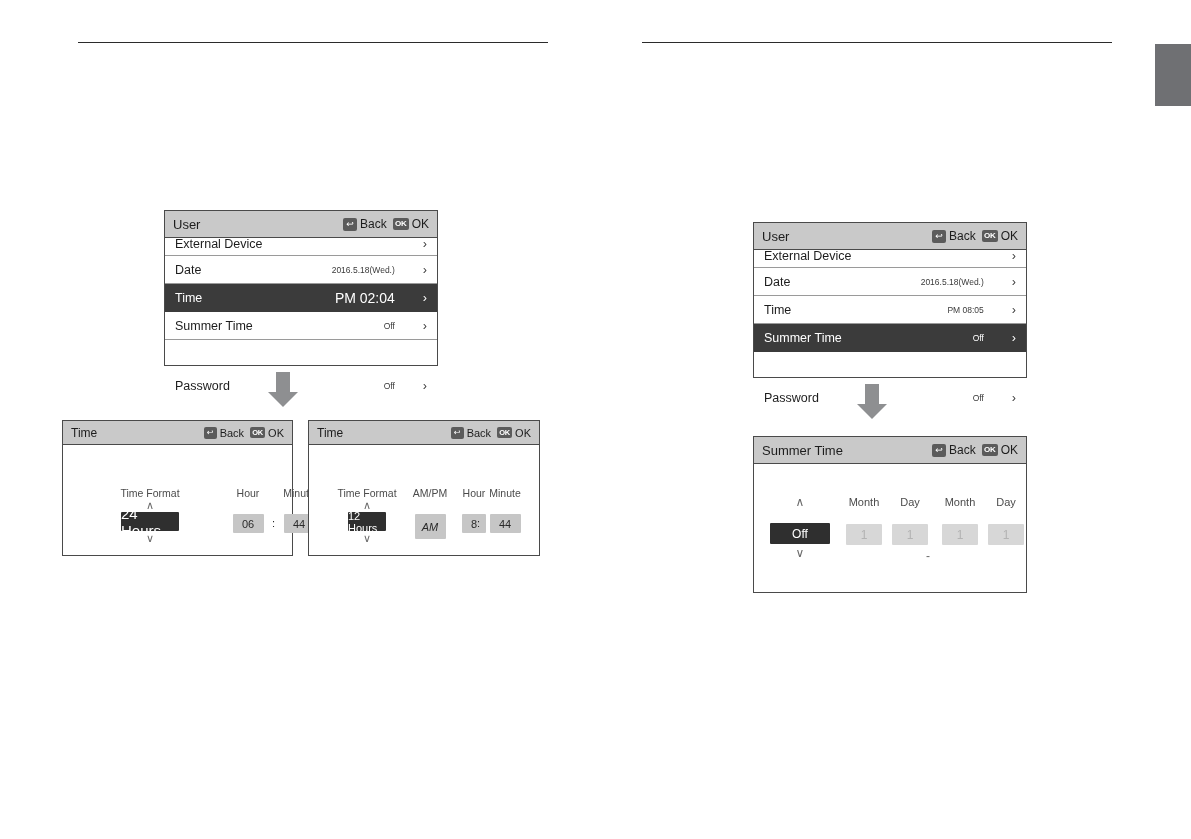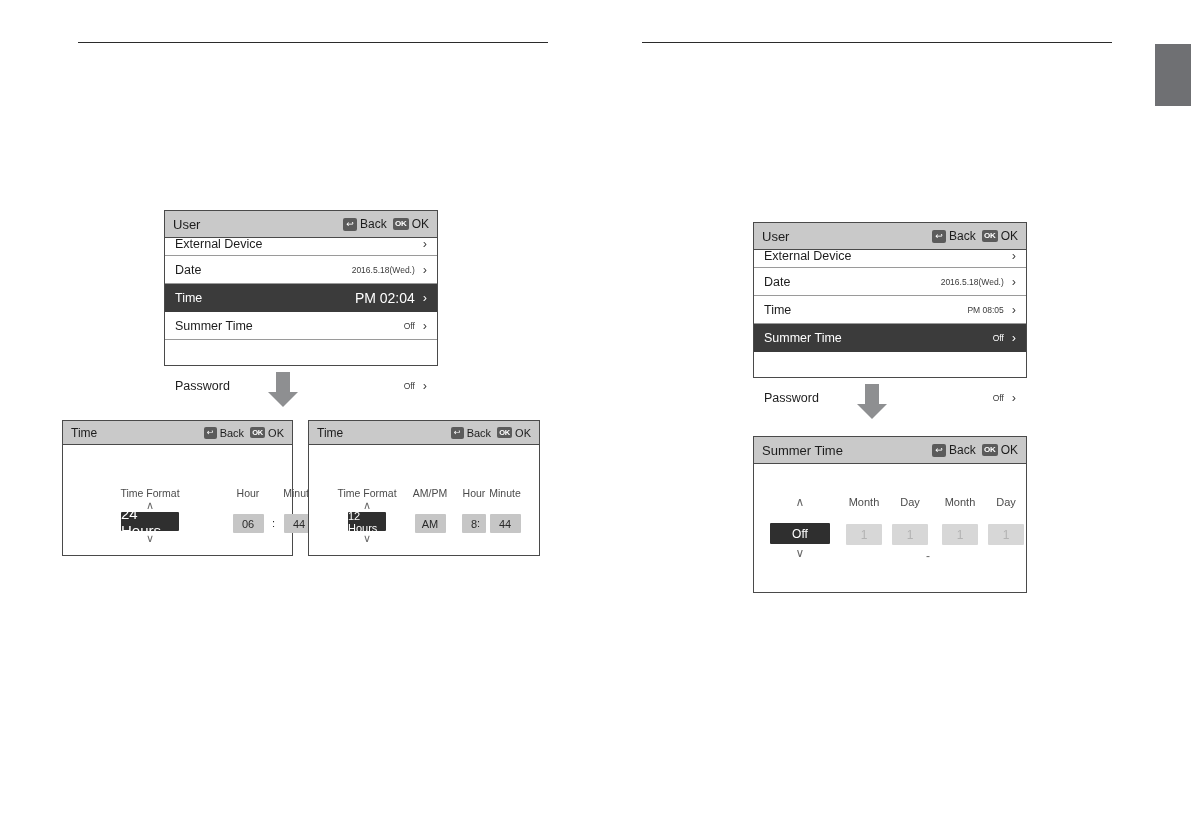--- a/index.html
+++ b/index.html
@@ -56,20 +56,21 @@
   .keyicon.ok { font-weight: bold; letter-spacing: -0.3px; }
 
   
   .rows { display: flex; flex-direction: column; }
   .row {
     display: flex; align-items: center;
     border-bottom: 1px solid #9a9a9a;
     padding: 4px 10px;
     color: #1d1d1d;
     background: #fff;
+    gap: 20px;
   }
   .row:last-child { border-bottom: none; margin-top: 32px; }
   .row .label { flex: 0 0 auto; }
   .row .value { margin-left: auto; color: #3a3a3a; }
   .row .chev { margin-left: 8px; color: #3a3a3a; }
   .row.clipped { overflow: hidden; }
   .row.selected {
     background: #3b3b3b;
     color: #ffffff;
     border-bottom-color: #3b3b3b;
@@ -216,21 +217,21 @@
     </div>
     <div class="editor-body" style="height:110px;">
       <div class="field-col" style="left:18px; top:42px; width:80px;">
         <span class="field-label" style="font-size:10.5px;">Time Format</span>
         <span class="caret" style="font-size:11px; margin-top:1px;">∧</span>
         <span class="chip dark" style="width:38px;height:19px;font-size:11px;margin-top:1px;">12 Hours</span>
         <span class="caret" style="font-size:11px; margin-top:2px;">∨</span>
       </div>
       <div class="field-col" style="left:97px; top:42px; width:48px;">
         <span class="field-label" style="font-size:10.5px;">AM/PM</span>
-        <span class="chip" style="width:31px;height:19px;font-size:11px;margin-top:15px;">AM</span>
+        <span class="chip" style="width:31px;height:25px;font-size:11px;margin-top:15px;font-style:italic;">AM</span>
       </div>
       <div class="field-col" style="left:145px; top:42px; width:40px;">
         <span class="field-label" style="font-size:10.5px;">Hour</span>
         <span class="chip" style="width:24px;height:19px;font-size:11px;margin-top:15px;">8</span>
       </div>
       <span class="sep" style="position:absolute; left:168px; top:72px; font-size:11px;">:</span>
       <div class="field-col" style="left:174px; top:42px; width:44px;">
         <span class="field-label" style="font-size:10.5px;">Minute</span>
         <span class="chip" style="width:31px;height:19px;font-size:11px;margin-top:15px;">44</span>
       </div>

